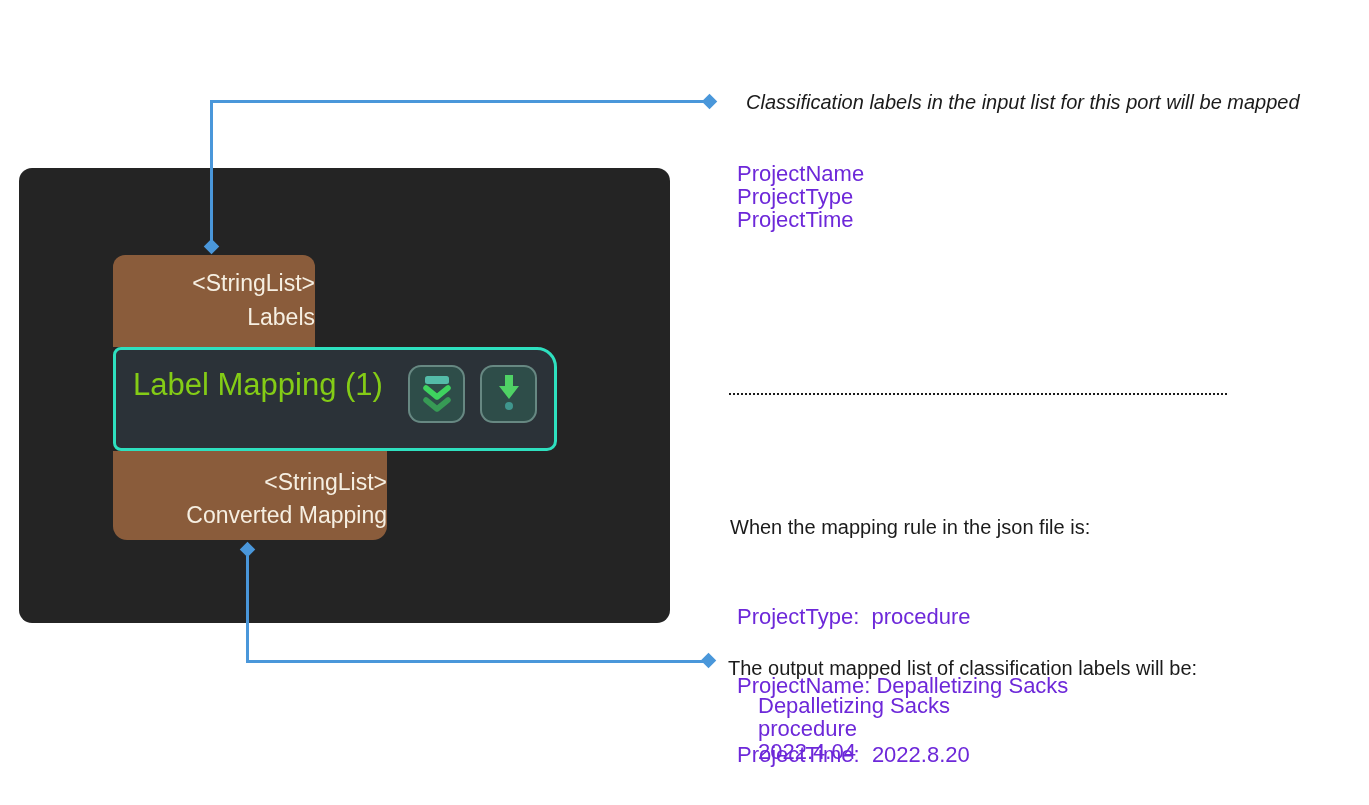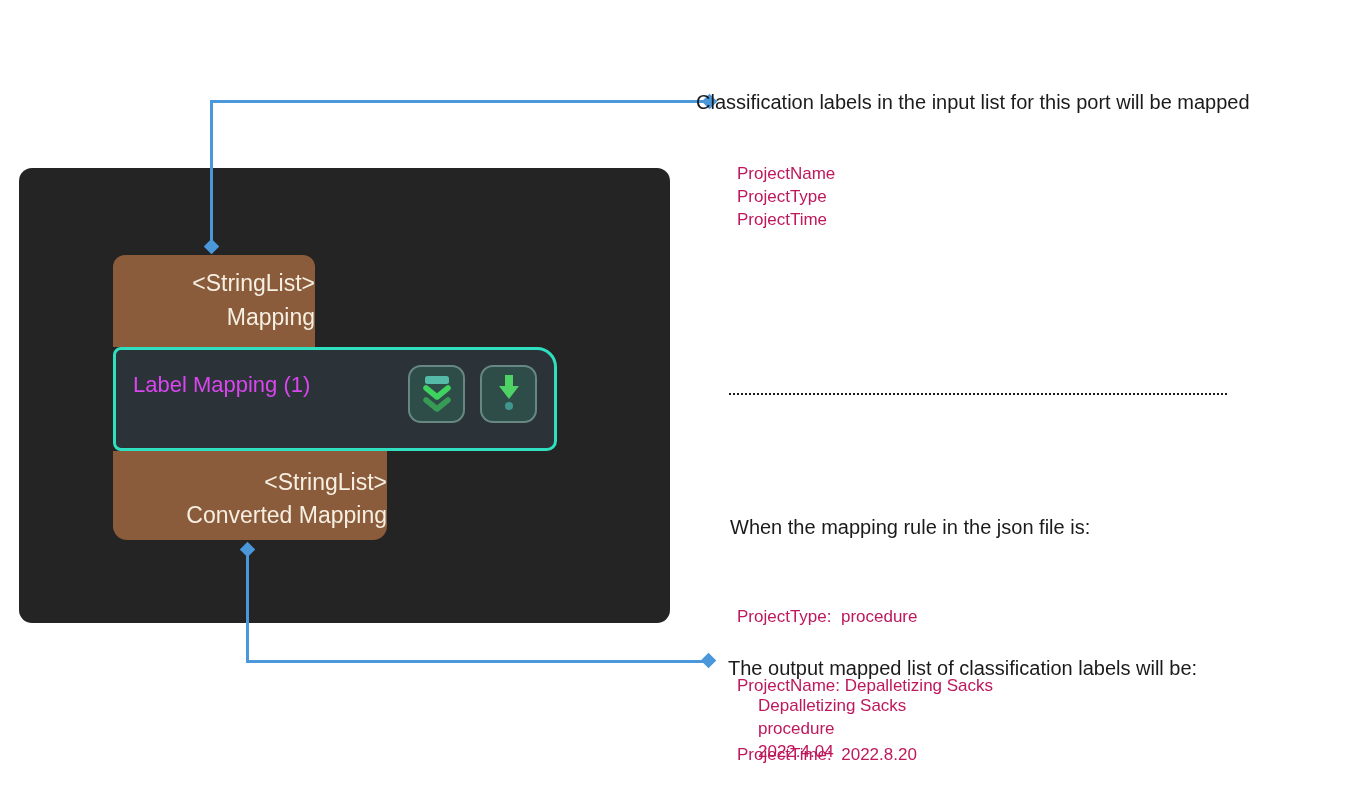--- a/index.html
+++ b/index.html
@@ -51,23 +51,23 @@
     left: 113px; top: 347px;
     width: 444px; height: 104px;
     background: #2b3238;
     border: 3px solid #2ee0bf;
     border-radius: 8px 20px 10px 8px;
     box-sizing: border-box;
   }
   .node-title {
     position: absolute;
     left: 17px; top: 22px;
-    font-size: 22px;
+    font-size: 31px;
     line-height: 26px;
-    color: #d946ef;
+    color: #84cc16;
     white-space: nowrap;
   }
   .icon-btn {
     position: absolute;
     top: 15px;
     width: 57px; height: 58px;
     background: #2e4d49;
     border: 2px solid rgba(134, 168, 162, 0.65);
     border-radius: 13px;
     box-sizing: border-box;
@@ -102,41 +102,41 @@
 
   
   .note-heading {
     position: absolute;
     font-size: 20px;
     line-height: 29px;
     color: #1b1b1b;
   }
   .note-list {
     position: absolute;
-    font-size: 17px;
+    font-size: 22px;
     line-height: 23px;
-    color: #be185d;
+    color: #6d28d9;
   }
-  .h-input  { left: 696px; top: 88px;  width: 618px; }
+  .h-input  { left: 746px; top: 88px;  width: 618px; font-style: italic; }
   .l-input  { left: 737px; top: 162px; }
   .h-rule   { left: 730px; top: 516px; line-height: 22px; white-space: nowrap; }
   .l-rule   { left: 737px; top: 559px; white-space: pre; }
   .h-output { left: 728px; top: 657px; line-height: 22px; white-space: nowrap; }
   .l-output { left: 737px; top: 694px; margin-left: 21px; }
 </style>
 </head>
 <body>
 
 <div class="canvas">
 
   <div class="panel"></div>
 
   <div class="port port-in">
     <div>&lt;StringList&gt;</div>
-    <div>Mapping</div>
+    <div>Labels</div>
   </div>
 
   <div class="node">
     <div class="node-title">Label Mapping (1)</div>
 
     <button class="icon-btn btn-collapse">
       <span>
         <svg width="38" height="40" viewBox="0 0 38 40" aria-hidden="true">
           <rect x="7" y="3" width="24" height="8" rx="2.5" fill="#54bba8"></rect>
           <path d="M8 15 L19 24 L30 15" stroke="#3ed35f" stroke-width="5.5" fill="none" stroke-linecap="round" stroke-linejoin="round"></path>

